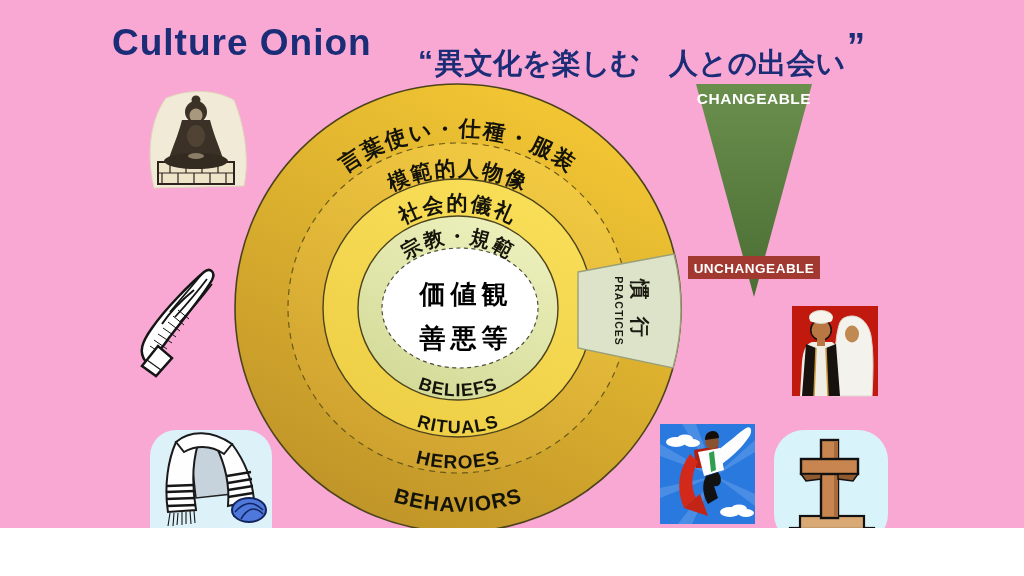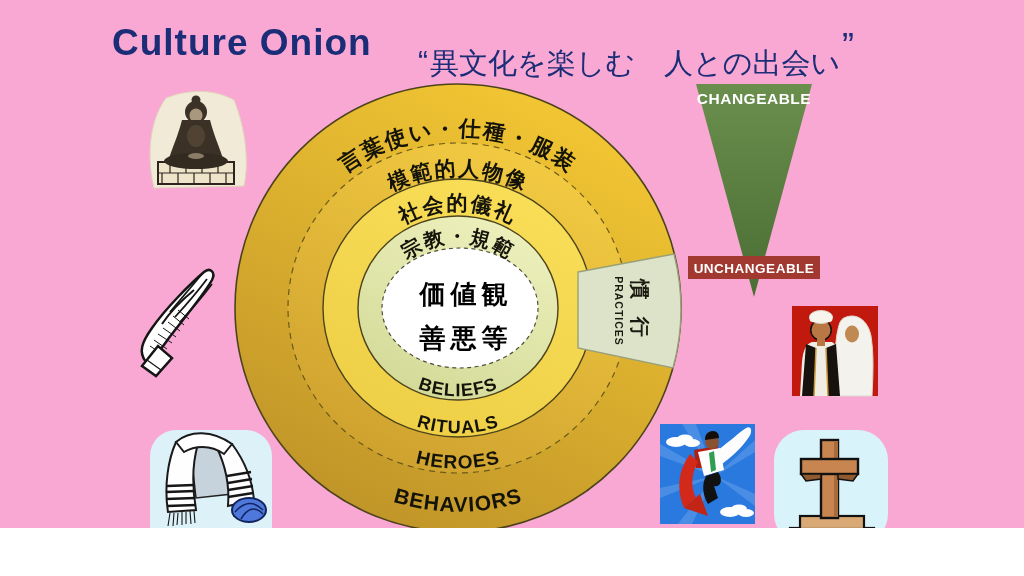--- a/index.html
+++ b/index.html
@@ -1,20 +1,20 @@
 <!DOCTYPE html>
 <html><head>
 <meta charset="utf-8">
 <style>
   html,body{margin:0;padding:0;background:#fff;}
   .stage{position:relative;width:1024px;height:528px;background:#f9a8d4;overflow:hidden;
          font-family:"Liberation Sans","DejaVu Sans",sans-serif;}
   .title{position:absolute;left:112px;top:22px;font-size:37px;font-weight:bold;
          color:#1b2d76;letter-spacing:1px;white-space:nowrap;}
-  .subtitle{position:absolute;left:418px;top:26px;font-size:29px;font-weight:normal;
+  .subtitle{position:absolute;left:418px;top:26px;font-size:29px;font-weight:bold;
          color:#1b2d76;white-space:nowrap;}
   .q-open{font-size:30px;vertical-align:2px;margin-right:2px;}
   .q-close{font-size:36px;vertical-align:14px;margin-left:2px;}
   svg text{font-family:"Liberation Sans","DejaVu Sans",sans-serif;}
   .jp-ring{font-weight:bold;fill:#14130a;letter-spacing:2px;}
   .en-ring{font-weight:bold;fill:#14130a;letter-spacing:1px;}
   .core-text{font-weight:bold;fill:#000;letter-spacing:5px;}
   .white-label{fill:#ffffff;font-weight:bold;letter-spacing:0.5px;}
   .wedge-jp{font-weight:bold;fill:#1a1a10;letter-spacing:6px;}
   .wedge-en{font-weight:bold;fill:#1a1a10;letter-spacing:1px;}

